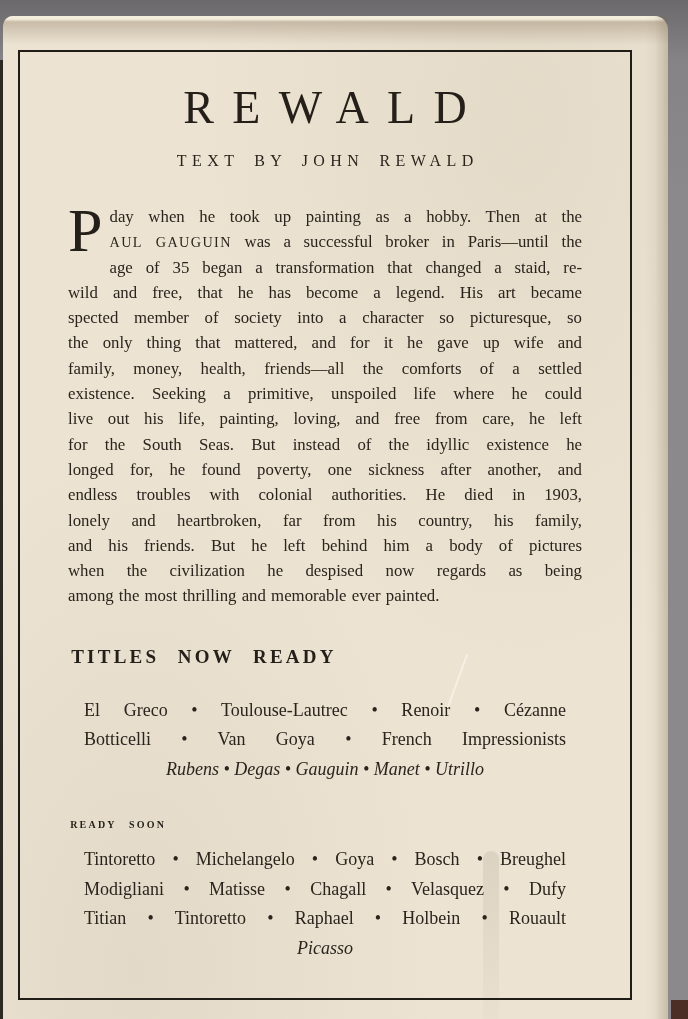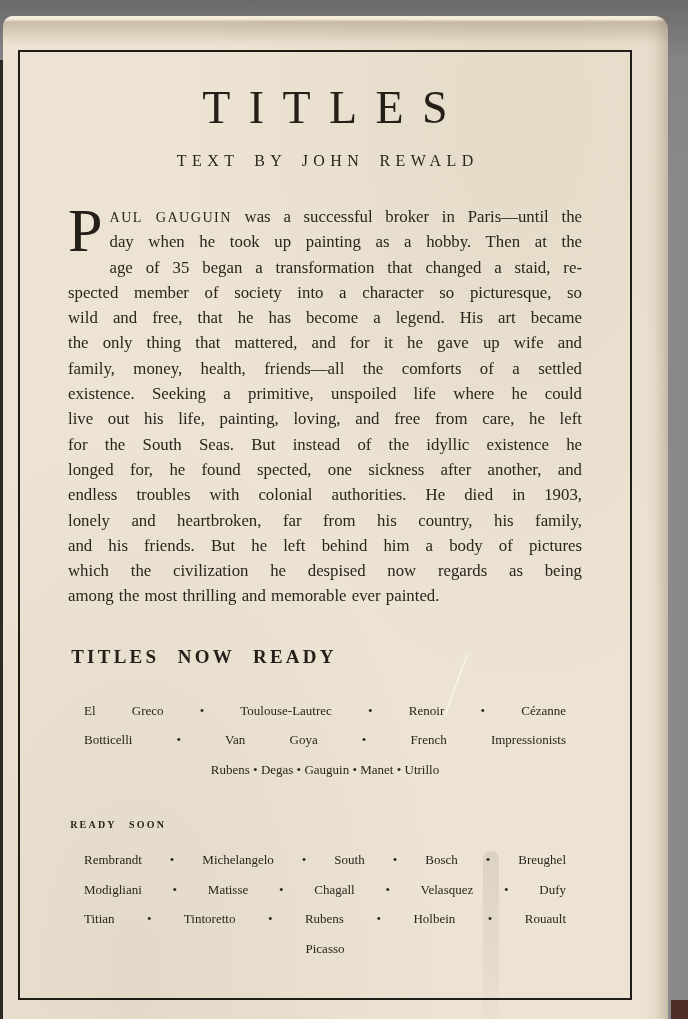--- a/index.html
+++ b/index.html
@@ -54,72 +54,72 @@
   .pline{text-align:justify;text-align-last:justify;line-height:25.3px;height:25.3px;overflow:visible;}
   .pline.lastline{text-align-last:left;}
   .smallcaps{font-size:14.2px;letter-spacing:1.4px;}
 
   .sec-heading{
     font-weight:bold;color:#241f19;
   }
   .titles-heading{margin-top:38px;font-size:19px;line-height:19px;letter-spacing:0.17em;padding-left:0.17em;word-spacing:0.55em;}
   .ready-heading{margin-top:33px;font-size:10px;line-height:16px;letter-spacing:0.22em;padding-left:0.22em;word-spacing:0.8em;}
 
-  .artist-list{width:482px;margin:0 auto;font-size:13px;color:#2b241d;}
+  .artist-list{width:482px;margin:0 auto;font-size:18px;color:#2b241d;}
   .titles-list{margin-top:30px;}
   .ready-list{margin-top:12px;}
   .list-line{text-align:justify;text-align-last:justify;line-height:29.5px;height:29.5px;}
-  .list-line.centered{text-align:left;text-align-last:center;}
+  .list-line.centered{text-align:left;text-align-last:center;font-style:italic;}
 </style>
 </head>
 <body>
 
 <div class="scene">
   <div class="cover">
     <div class="shade-top"></div>
     <div class="shade-right"></div>
     <div class="streak"></div>
     <div class="scratch"></div>
 
     <div class="frame">
-      <div class="title">TITLES</div>
+      <div class="title">REWALD</div>
       <div class="byline">TEXT BY JOHN REWALD</div>
 
       <div class="blurb">
         <div class="dropcap">P</div>
+        <div class="pline">day when he took up painting as a hobby. Then at the</div>
         <div class="pline"><span class="smallcaps">AUL GAUGUIN</span><span> was a successful broker in Paris—until the</span></div>
-        <div class="pline">day when he took up painting as a hobby. Then at the</div>
         <div class="pline">age of 35 began a transformation that changed a staid, re-</div>
+        <div class="pline">wild and free, that he has become a legend. His art became</div>
         <div class="pline">spected member of society into a character so picturesque, so</div>
-        <div class="pline">wild and free, that he has become a legend. His art became</div>
         <div class="pline">the only thing that mattered, and for it he gave up wife and</div>
         <div class="pline">family, money, health, friends—all the comforts of a settled</div>
         <div class="pline">existence. Seeking a primitive, unspoiled life where he could</div>
         <div class="pline">live out his life, painting, loving, and free from care, he left</div>
         <div class="pline">for the South Seas. But instead of the idyllic existence he</div>
-        <div class="pline">longed for, he found spected, one sickness after another, and</div>
+        <div class="pline">longed for, he found poverty, one sickness after another, and</div>
         <div class="pline">endless troubles with colonial authorities. He died in 1903,</div>
         <div class="pline">lonely and heartbroken, far from his country, his family,</div>
         <div class="pline">and his friends. But he left behind him a body of pictures</div>
-        <div class="pline">which the civilization he despised now regards as being</div>
+        <div class="pline">when the civilization he despised now regards as being</div>
         <div class="pline lastline">among the most thrilling and memorable ever painted.</div>
       </div>
 
       <div class="sec-heading titles-heading">TITLES NOW READY</div>
       <div class="artist-list titles-list">
         <div class="list-line">El Greco • Toulouse-Lautrec • Renoir • Cézanne</div>
         <div class="list-line">Botticelli • Van Goya • French Impressionists</div>
         <div class="list-line centered">Rubens • Degas • Gauguin • Manet • Utrillo</div>
       </div>
 
       <div class="sec-heading ready-heading">READY SOON</div>
       <div class="artist-list ready-list">
-        <div class="list-line">Rembrandt • Michelangelo • South • Bosch • Breughel</div>
+        <div class="list-line">Tintoretto • Michelangelo • Goya • Bosch • Breughel</div>
         <div class="list-line">Modigliani • Matisse • Chagall • Velasquez • Dufy</div>
-        <div class="list-line">Titian • Tintoretto • Rubens • Holbein • Rouault</div>
+        <div class="list-line">Titian • Tintoretto • Raphael • Holbein • Rouault</div>
         <div class="list-line centered">Picasso</div>
       </div>
     </div>
   </div>
 
   <div class="edge-sliver"></div>
   <div class="corner-dark"></div>
 </div>
 
 </body></html>

